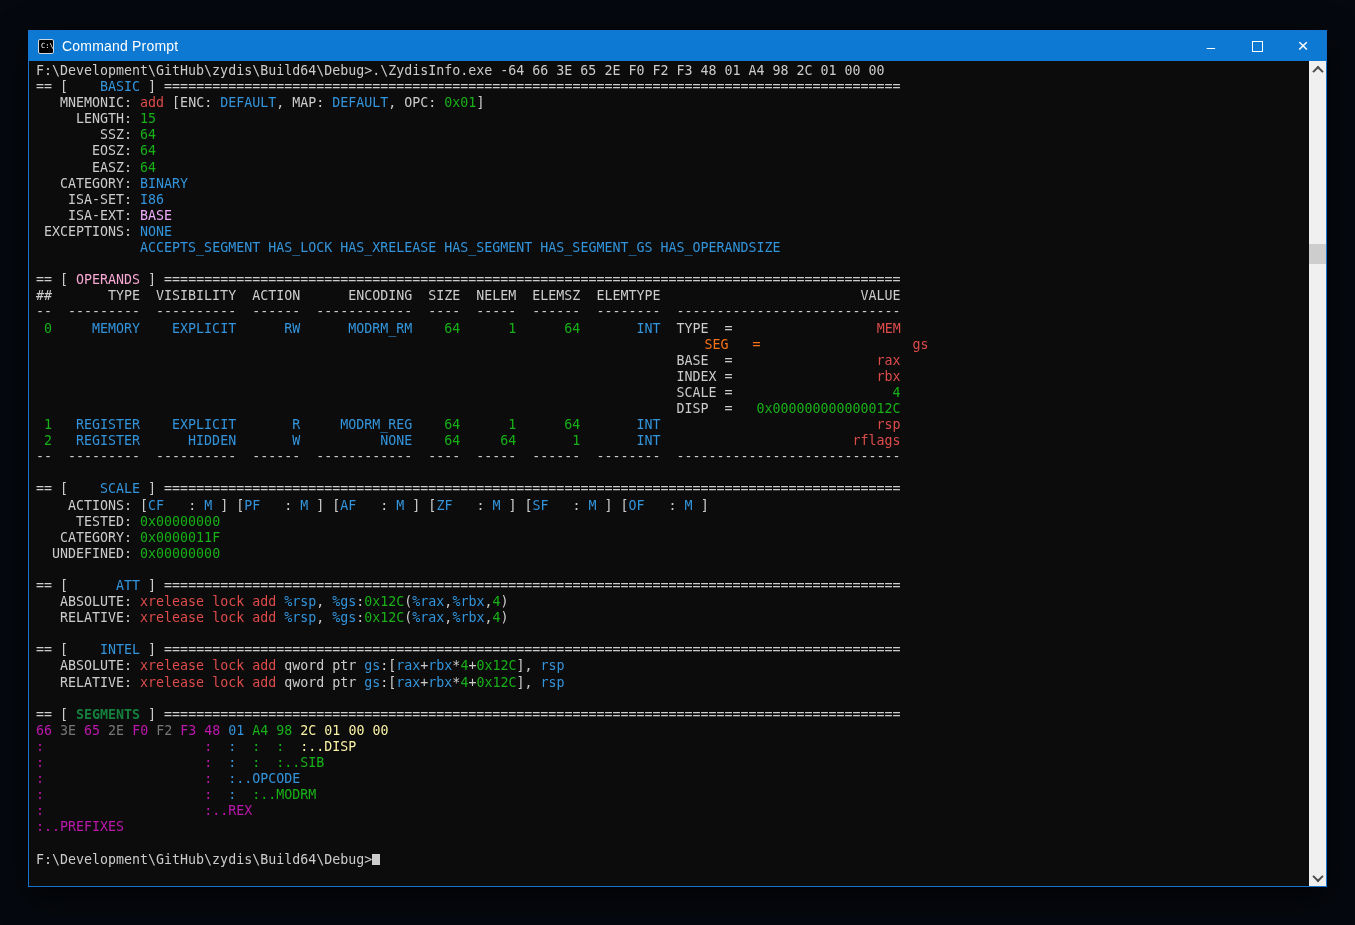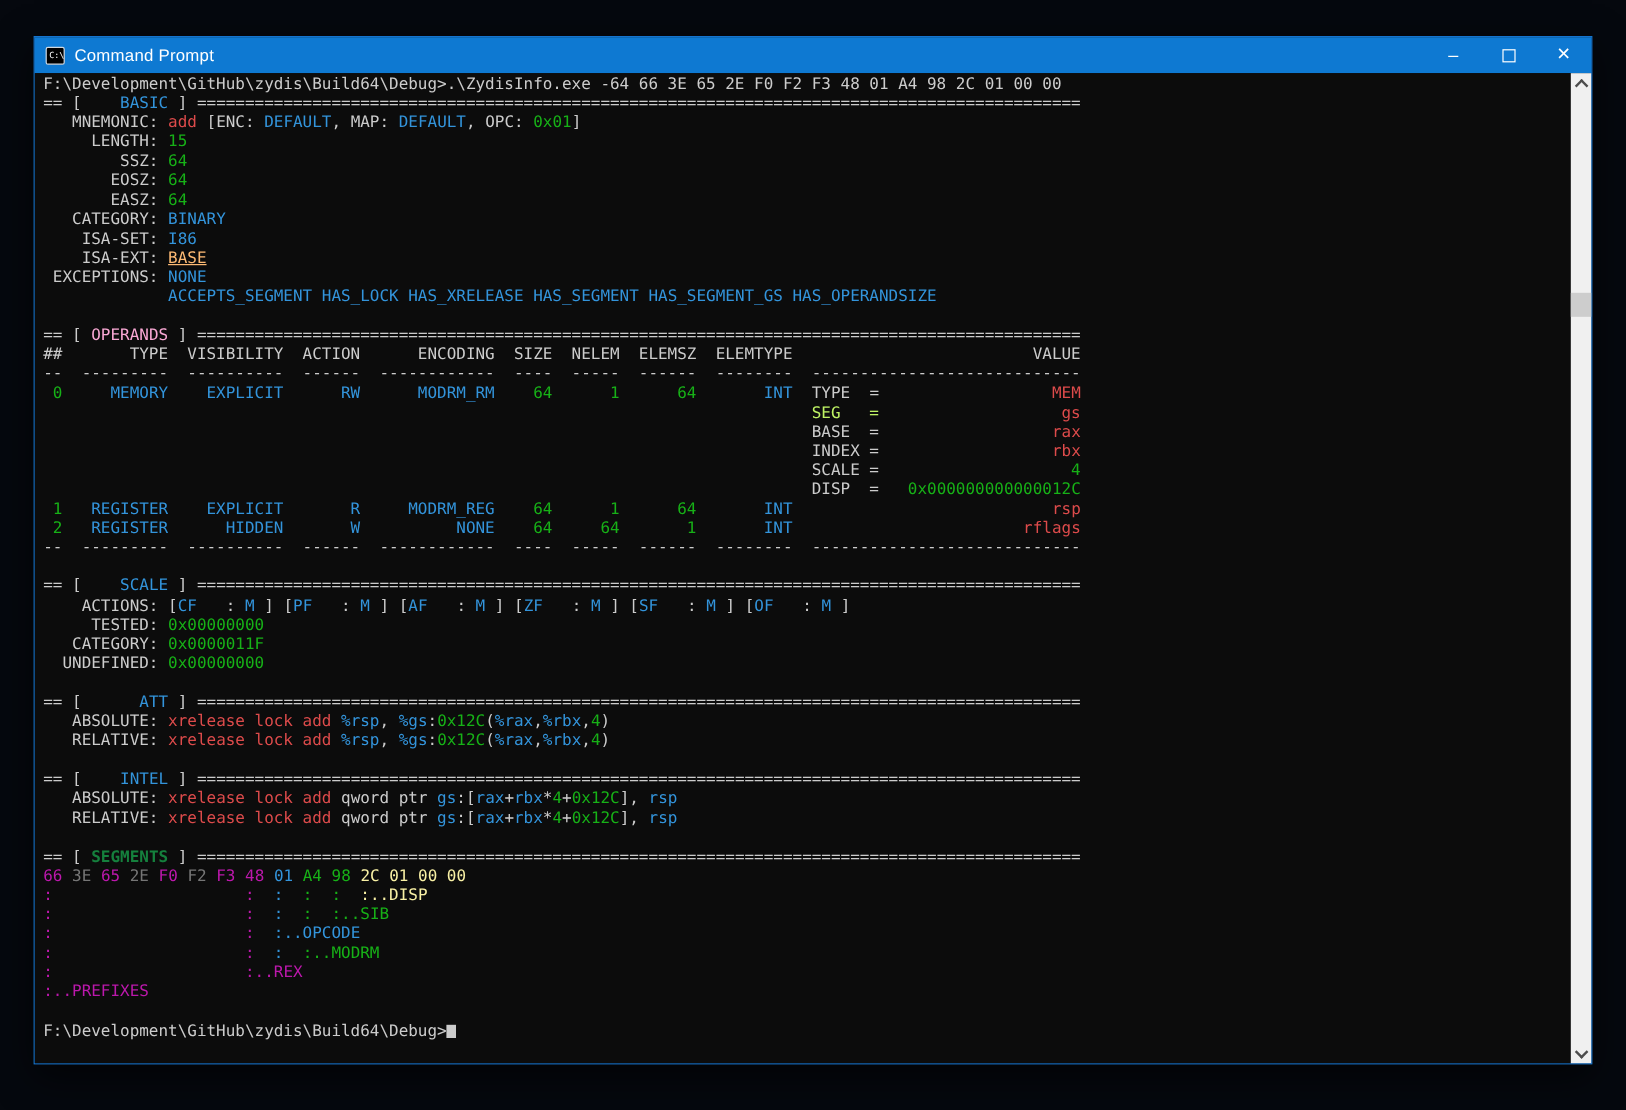--- a/index.html
+++ b/index.html
@@ -84,29 +84,29 @@
   <div class="console">
       <div class="line"><span style="color: rgb(204, 204, 204);">F:\Development\GitHub\zydis\Build64\Debug&gt;.\ZydisInfo.exe -64 66 3E 65 2E F0 F2 F3 48 01 A4 98 2C 01 00 00</span></div>
       <div class="line"><span style="color: rgb(204, 204, 204);">== [ </span><span style="color: rgb(51, 148, 219);">   BASIC</span><span style="color: rgb(204, 204, 204);"> ] </span><span style="color: rgb(204, 204, 204);">============================================================================================</span></div>
       <div class="line"><span style="color: rgb(204, 204, 204);">   MNEMONIC: </span><span style="color: rgb(221, 75, 75);">add</span><span style="color: rgb(204, 204, 204);"> [ENC: </span><span style="color: rgb(51, 148, 219);">DEFAULT</span><span style="color: rgb(204, 204, 204);">, MAP: </span><span style="color: rgb(51, 148, 219);">DEFAULT</span><span style="color: rgb(204, 204, 204);">, OPC: </span><span style="color: rgb(23, 177, 23);">0x01</span><span style="color: rgb(204, 204, 204);">]</span></div>
       <div class="line"><span style="color: rgb(204, 204, 204);">     LENGTH: </span><span style="color: rgb(23, 177, 23);">15</span></div>
       <div class="line"><span style="color: rgb(204, 204, 204);">        SSZ: </span><span style="color: rgb(23, 177, 23);">64</span></div>
       <div class="line"><span style="color: rgb(204, 204, 204);">       EOSZ: </span><span style="color: rgb(23, 177, 23);">64</span></div>
       <div class="line"><span style="color: rgb(204, 204, 204);">       EASZ: </span><span style="color: rgb(23, 177, 23);">64</span></div>
       <div class="line"><span style="color: rgb(204, 204, 204);">   CATEGORY: </span><span style="color: rgb(51, 148, 219);">BINARY</span></div>
       <div class="line"><span style="color: rgb(204, 204, 204);">    ISA-SET: </span><span style="color: rgb(51, 148, 219);">I86</span></div>
-      <div class="line"><span style="color: rgb(204, 204, 204);">    ISA-EXT: </span><span style="color: #fdba74; text-decoration: underline;">BASE</span></div>
+      <div class="line"><span style="color: rgb(204, 204, 204);">    ISA-EXT: </span><span style="color: #f0abfc;">BASE</span></div>
       <div class="line"><span style="color: rgb(204, 204, 204);"> EXCEPTIONS: </span><span style="color: rgb(51, 148, 219);">NONE</span></div>
       <div class="line"><span style="color: rgb(204, 204, 204);">             </span><span style="color: rgb(51, 148, 219);">ACCEPTS_SEGMENT HAS_LOCK HAS_XRELEASE HAS_SEGMENT HAS_SEGMENT_GS HAS_OPERANDSIZE</span></div>
       <div class="line"></div>
       <div class="line"><span style="color: rgb(204, 204, 204);">== [ </span><span style="color: #f9a8d4;">OPERANDS</span><span style="color: rgb(204, 204, 204);"> ] </span><span style="color: rgb(204, 204, 204);">============================================================================================</span></div>
       <div class="line"><span style="color: rgb(204, 204, 204);">##       TYPE  VISIBILITY  ACTION      ENCODING  SIZE  NELEM  ELEMSZ  ELEMTYPE</span><span style="color: rgb(204, 204, 204);">                         </span><span style="color: rgb(204, 204, 204);">VALUE</span></div>
       <div class="line"><span style="color: rgb(204, 204, 204);">--  ---------  ----------  ------  ------------  ----  -----  ------  --------  ----------------------------</span></div>
       <div class="line"><span style="color: rgb(23, 177, 23);"> 0</span><span style="color: rgb(51, 148, 219);">     MEMORY    EXPLICIT      RW      MODRM_RM</span><span style="color: rgb(23, 177, 23);">    64      1      64</span><span style="color: rgb(51, 148, 219);">       INT</span><span style="color: rgb(204, 204, 204);">  TYPE  =</span><span style="color: rgb(204, 204, 204);">                  </span><span style="color: rgb(221, 75, 75);">MEM</span></div>
-      <div class="line"><span style="color: rgb(204, 204, 204);">                                                                                </span><span style="color: #bef264;">SEG   =</span><span style="color: rgb(204, 204, 204);">                   </span><span style="color: rgb(221, 75, 75);">gs</span></div>
+      <div class="line"><span style="color: rgb(204, 204, 204);">                                                                                </span><span style="color: #f97316; margin-left: 28px;">SEG   =</span><span style="color: rgb(204, 204, 204);">                   </span><span style="color: rgb(221, 75, 75);">gs</span></div>
       <div class="line"><span style="color: rgb(204, 204, 204);">                                                                                </span><span style="color: rgb(204, 204, 204);">BASE  =</span><span style="color: rgb(204, 204, 204);">                  </span><span style="color: rgb(221, 75, 75);">rax</span></div>
       <div class="line"><span style="color: rgb(204, 204, 204);">                                                                                </span><span style="color: rgb(204, 204, 204);">INDEX =</span><span style="color: rgb(204, 204, 204);">                  </span><span style="color: rgb(221, 75, 75);">rbx</span></div>
       <div class="line"><span style="color: rgb(204, 204, 204);">                                                                                </span><span style="color: rgb(204, 204, 204);">SCALE =</span><span style="color: rgb(204, 204, 204);">                    </span><span style="color: rgb(23, 177, 23);">4</span></div>
       <div class="line"><span style="color: rgb(204, 204, 204);">                                                                                </span><span style="color: rgb(204, 204, 204);">DISP  =</span><span style="color: rgb(204, 204, 204);">   </span><span style="color: rgb(23, 177, 23);">0x000000000000012C</span></div>
       <div class="line"><span style="color: rgb(23, 177, 23);"> 1</span><span style="color: rgb(51, 148, 219);">   REGISTER    EXPLICIT       R     MODRM_REG</span><span style="color: rgb(23, 177, 23);">    64      1      64</span><span style="color: rgb(51, 148, 219);">       INT</span><span style="color: rgb(204, 204, 204);">                           </span><span style="color: rgb(221, 75, 75);">rsp</span></div>
       <div class="line"><span style="color: rgb(23, 177, 23);"> 2</span><span style="color: rgb(51, 148, 219);">   REGISTER      HIDDEN       W          NONE</span><span style="color: rgb(23, 177, 23);">    64     64       1</span><span style="color: rgb(51, 148, 219);">       INT</span><span style="color: rgb(204, 204, 204);">                        </span><span style="color: rgb(221, 75, 75);">rflags</span></div>
       <div class="line"><span style="color: rgb(204, 204, 204);">--  ---------  ----------  ------  ------------  ----  -----  ------  --------  ----------------------------</span></div>
       <div class="line"></div>
       <div class="line"><span style="color: rgb(204, 204, 204);">== [ </span><span style="color: rgb(51, 148, 219);">   SCALE</span><span style="color: rgb(204, 204, 204);"> ] </span><span style="color: rgb(204, 204, 204);">============================================================================================</span></div>
       <div class="line"><span style="color: rgb(204, 204, 204);">    ACTIONS: </span><span style="color: rgb(204, 204, 204);">[</span><span style="color: rgb(51, 148, 219);">CF</span><span style="color: rgb(204, 204, 204);">   : </span><span style="color: rgb(51, 148, 219);">M</span><span style="color: rgb(204, 204, 204);"> ] [</span><span style="color: rgb(51, 148, 219);">PF</span><span style="color: rgb(204, 204, 204);">   : </span><span style="color: rgb(51, 148, 219);">M</span><span style="color: rgb(204, 204, 204);"> ] [</span><span style="color: rgb(51, 148, 219);">AF</span><span style="color: rgb(204, 204, 204);">   : </span><span style="color: rgb(51, 148, 219);">M</span><span style="color: rgb(204, 204, 204);"> ] [</span><span style="color: rgb(51, 148, 219);">ZF</span><span style="color: rgb(204, 204, 204);">   : </span><span style="color: rgb(51, 148, 219);">M</span><span style="color: rgb(204, 204, 204);"> ] [</span><span style="color: rgb(51, 148, 219);">SF</span><span style="color: rgb(204, 204, 204);">   : </span><span style="color: rgb(51, 148, 219);">M</span><span style="color: rgb(204, 204, 204);"> ] [</span><span style="color: rgb(51, 148, 219);">OF</span><span style="color: rgb(204, 204, 204);">   : </span><span style="color: rgb(51, 148, 219);">M</span><span style="color: rgb(204, 204, 204);"> ]</span></div>

